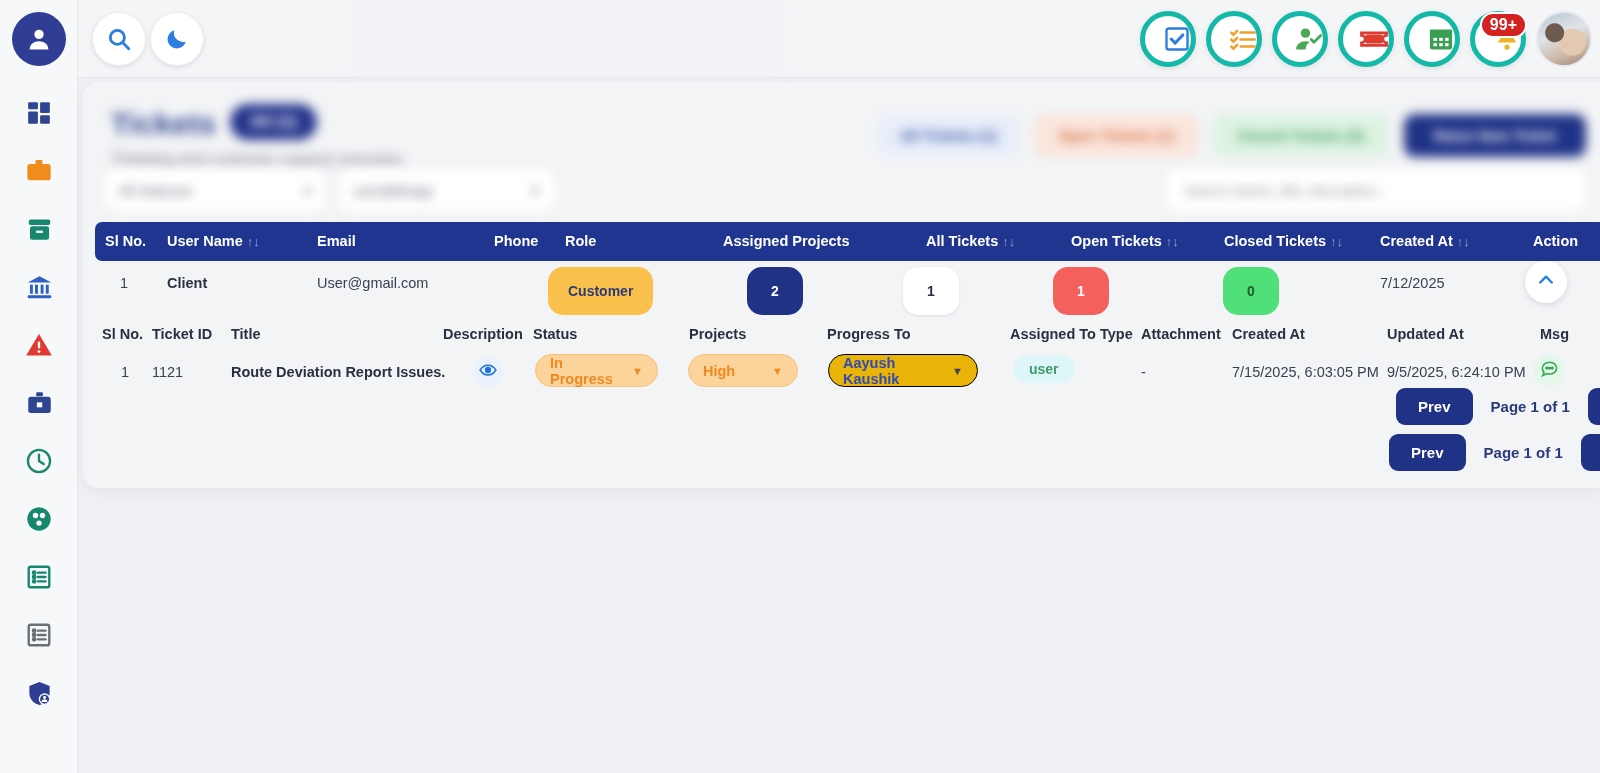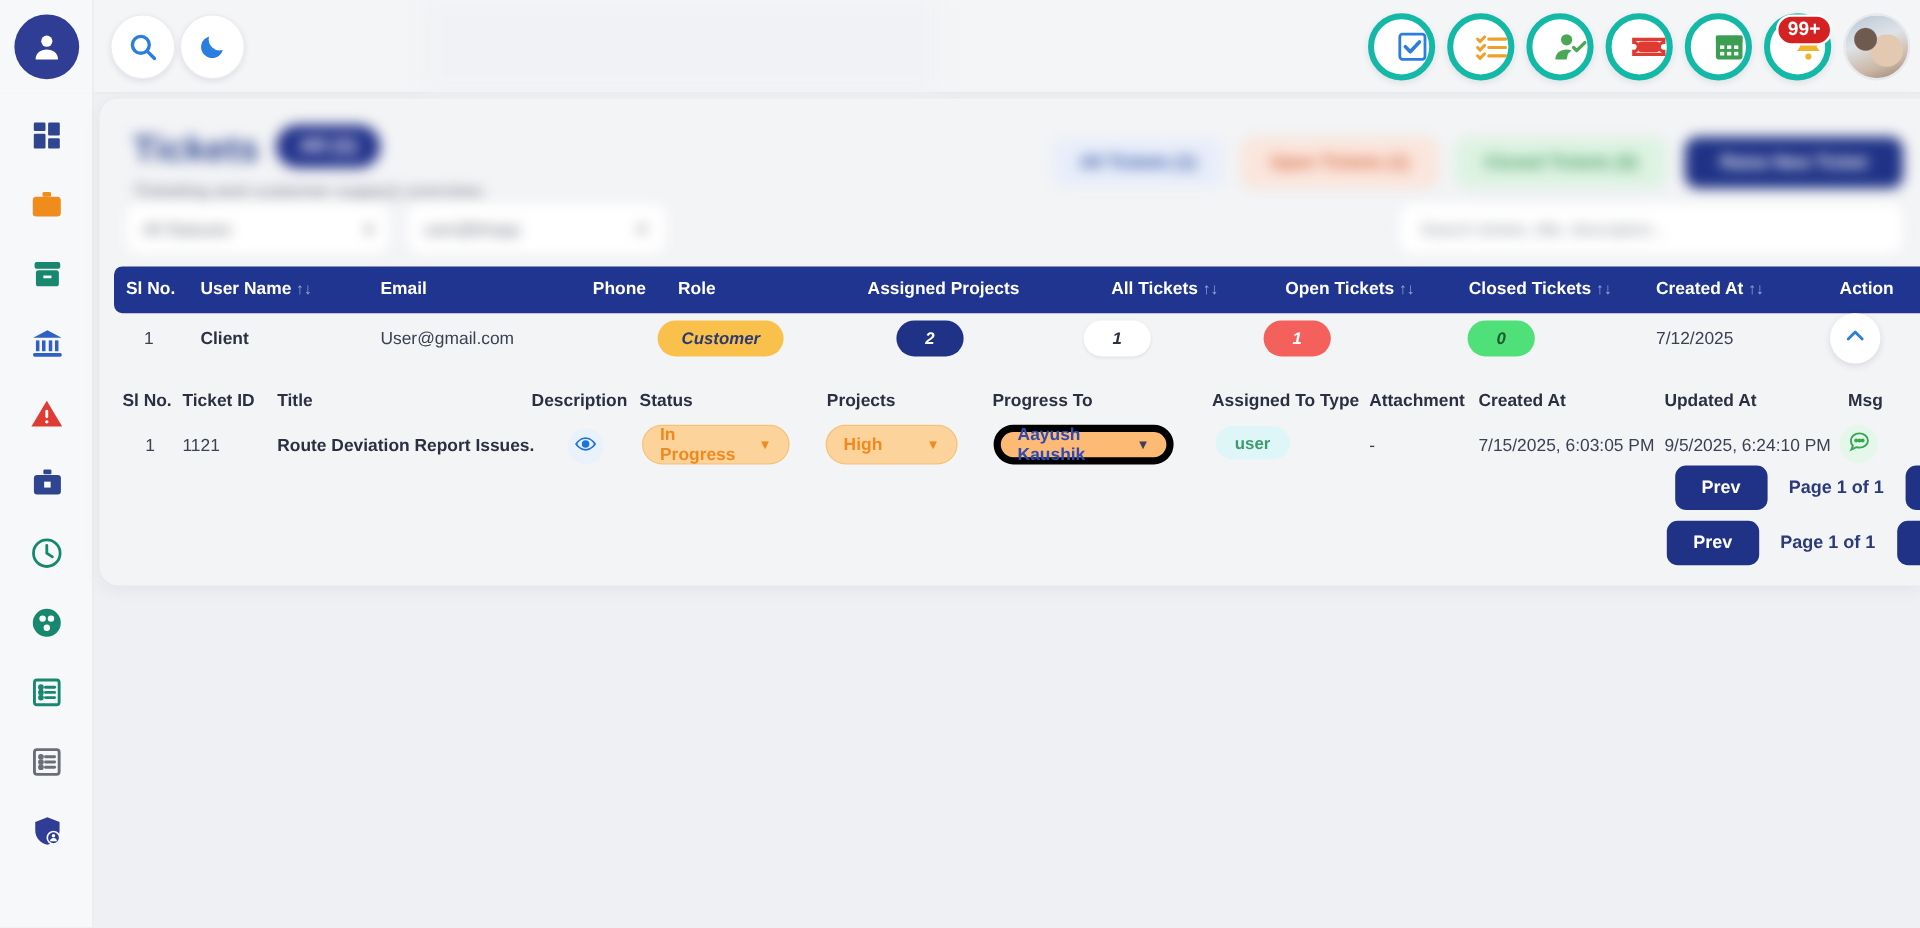--- a/index.html
+++ b/index.html
@@ -124,21 +124,21 @@
     position: absolute; top: 11px; color: #fff; font-size: 14.5px; font-weight: bold;
     white-space: nowrap;
   }
   .sortico { color: #93a4d8; font-weight: normal; font-size: 13px; margin-left: 4px; }
 
   .main-row { position: absolute; left: 12px; top: 179px; width: 1505px; height: 54px; }
   .cell { position: absolute; top: 14px; font-size: 14.5px; color: #3b4150; white-space: nowrap; }
   .cell.bold { font-weight: bold; color: #2b3040; }
   .pill {
     position: absolute; top: 6px; display: inline-flex; align-items: center; justify-content: center;
-    height: 30px; padding: 0 20px; border-radius: 15px; font-size: 14px; font-weight: bold; font-style: italic;
+    height: 48px; padding: 0 20px; border-radius: 15px; font-size: 14px; font-weight: bold;
   }
   .pill.amber { background: #f9c14b; color: #2c3a74; }
   .pill.navy  { background: #1f3286; color: #fff; min-width: 56px; }
   .pill.white { background: #fff; color: #2b3040; min-width: 56px; box-shadow: 0 1px 3px rgba(30,40,80,.10); }
   .pill.red   { background: #f4615c; color: #fff; min-width: 56px; }
   .pill.green { background: #4fe07a; color: #1d5a2e; min-width: 56px; }
   .action-btn {
     position: absolute; top: 0; width: 42px; height: 42px; border-radius: 50%;
     background: #fff; box-shadow: 0 2px 6px rgba(30,40,80,.13);
     display: flex; align-items: center; justify-content: center; cursor: pointer;
@@ -154,21 +154,21 @@
   .eye-btn {
     position: absolute; top: 7px; width: 30px; height: 30px; border-radius: 50%;
     background: #e9f1fb; display: flex; align-items: center; justify-content: center; cursor: pointer;
   }
   .dd {
     position: absolute; top: 4px; height: 33px; border-radius: 17px;
     display: flex; align-items: center; justify-content: space-between;
     padding: 0 14px; font-size: 14.5px; font-weight: bold; cursor: pointer;
   }
   .dd.orange { background: #fcd39a; color: #ef8a20; border: 1px solid #f7c178; }
-  .dd.white  { background: #fdba74; color: #2f4bb3; border: 6px solid #000000; }
+  .dd.white  { background: #eab308; color: #2f4bb3; border: 1px solid #000000; }
   .tag-user {
     position: absolute; top: 5px; background: #dff6f8; color: #3f9b6e;
     font-size: 14px; font-weight: bold; padding: 6px 16px; border-radius: 14px;
   }
   .msg-btn {
     position: absolute; top: 4px; width: 32px; height: 32px; border-radius: 50%;
     background: #e4f7ea; display: flex; align-items: center; justify-content: center; cursor: pointer;
   }
 
   

